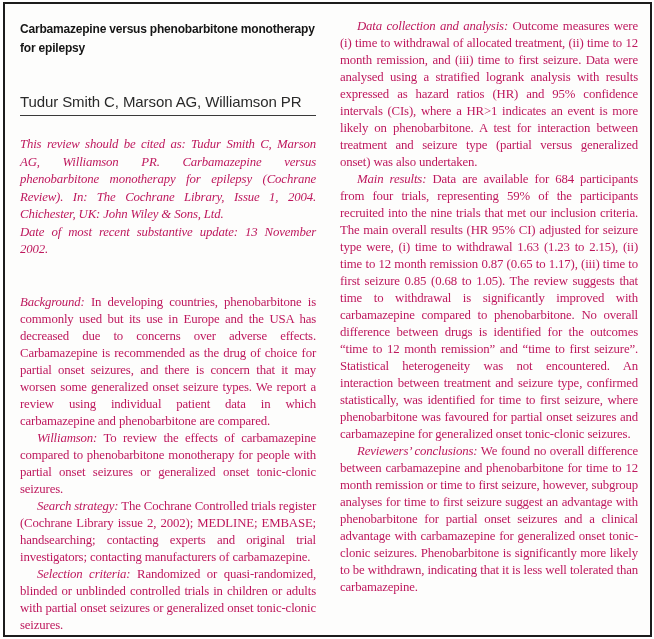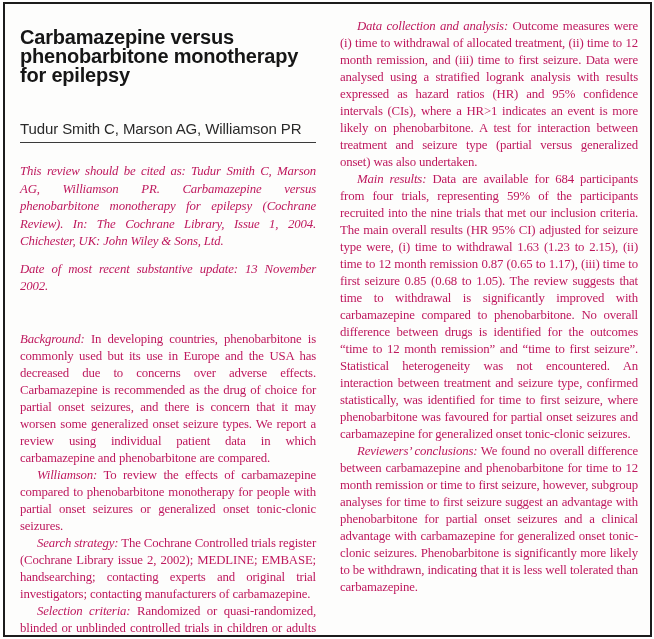--- a/index.html
+++ b/index.html
@@ -22,25 +22,25 @@
   .col-left {
     width: 296px;
     flex: 0 0 296px;
   }
   .col-gutter { flex: 0 0 24px; }
   .col-right { flex: 1 1 auto; padding-top: 2px; }
 
   .doc-title {
     font-family: "Liberation Sans", sans-serif;
     font-weight: bold;
-    font-size: 20px;
+    font-size: 12px;
     line-height: 19px;
     letter-spacing: -0.2px;
     color: #161616;
-    margin-top: 12px;
+    margin-top: 4px;
     width: 300px;
   }
   .authors {
     font-family: "Liberation Sans", sans-serif;
     font-size: 15px;
     color: #2a2a2a;
     margin-top: 35px;
     letter-spacing: -0.1px;
   }
   .authors-rule {
@@ -55,21 +55,21 @@
     letter-spacing: -0.15px;
     color: #be185d;
     text-align: justify;
   }
   .citation {
     margin-top: 20px;
     font-style: italic;
     line-height: 17.5px;
   }
   .date-line {
-    margin-top: 10px;
+    margin-top: 0;
     font-style: italic;
   }
   .sections { margin-top: 36px; }
   p.section { text-align: justify; }
   p.section.indent { text-indent: 17px; }
   .sec-label { font-style: italic; }
 </style>
 </head>
 <body>
 

